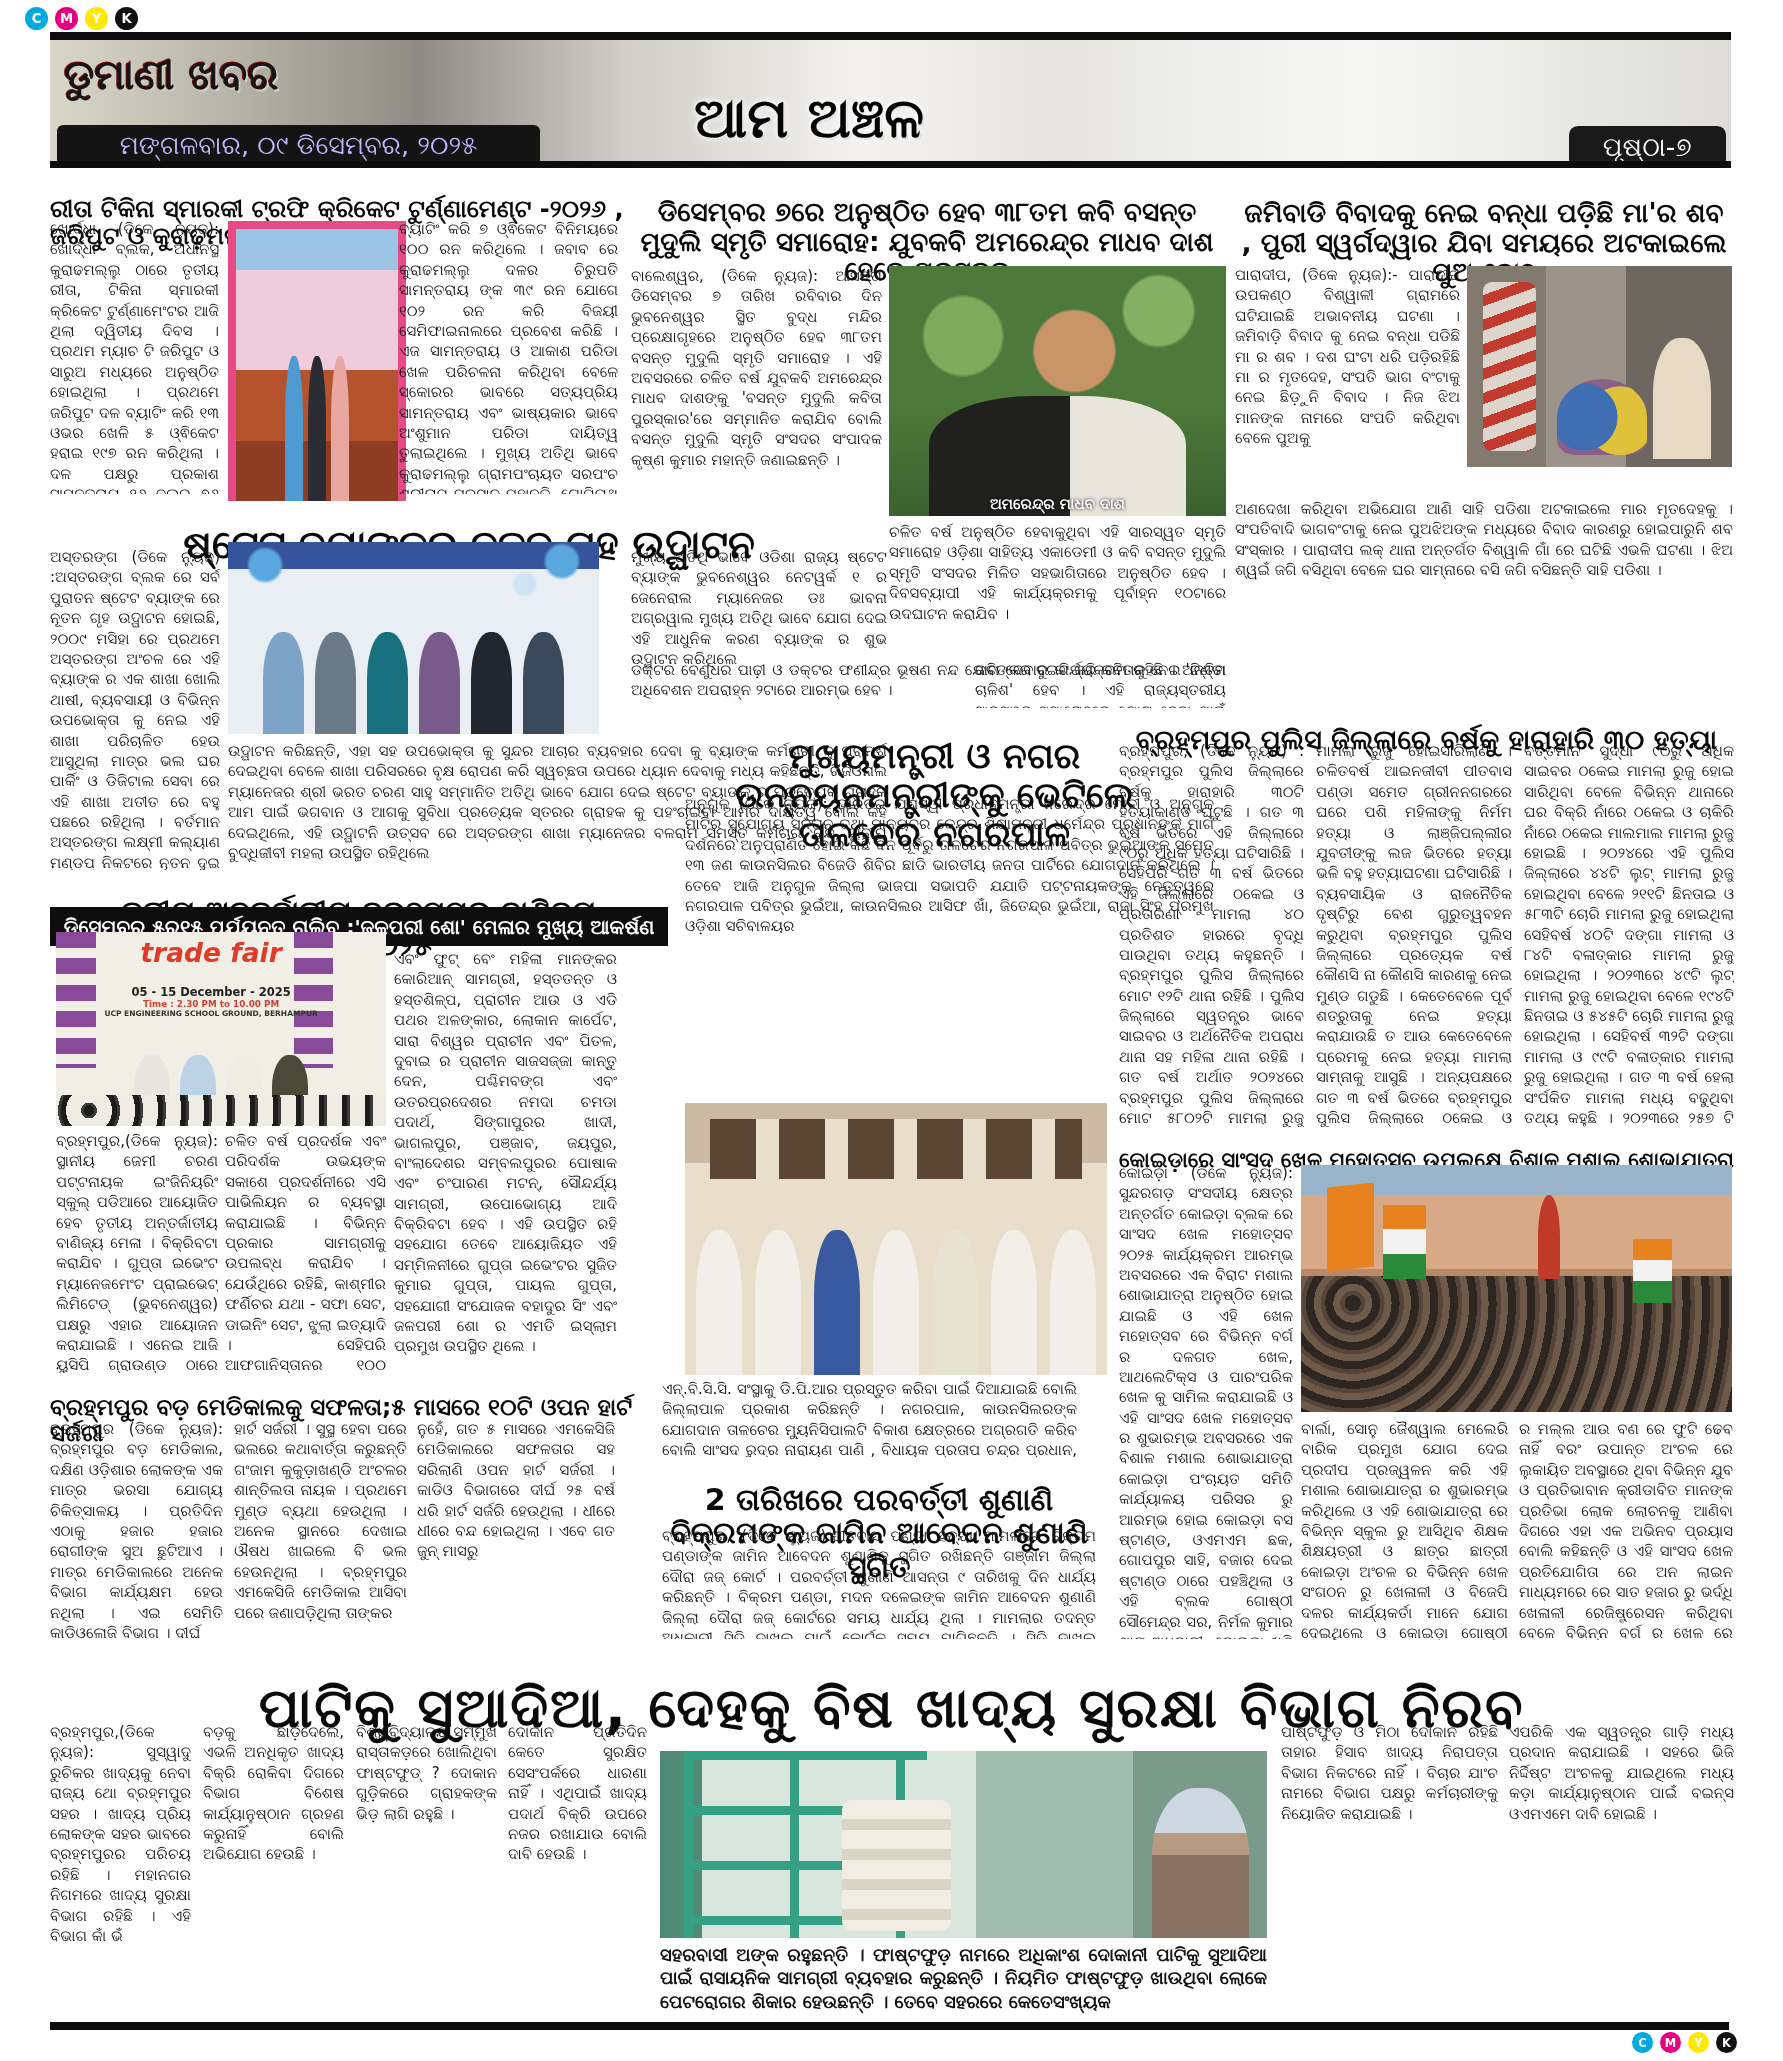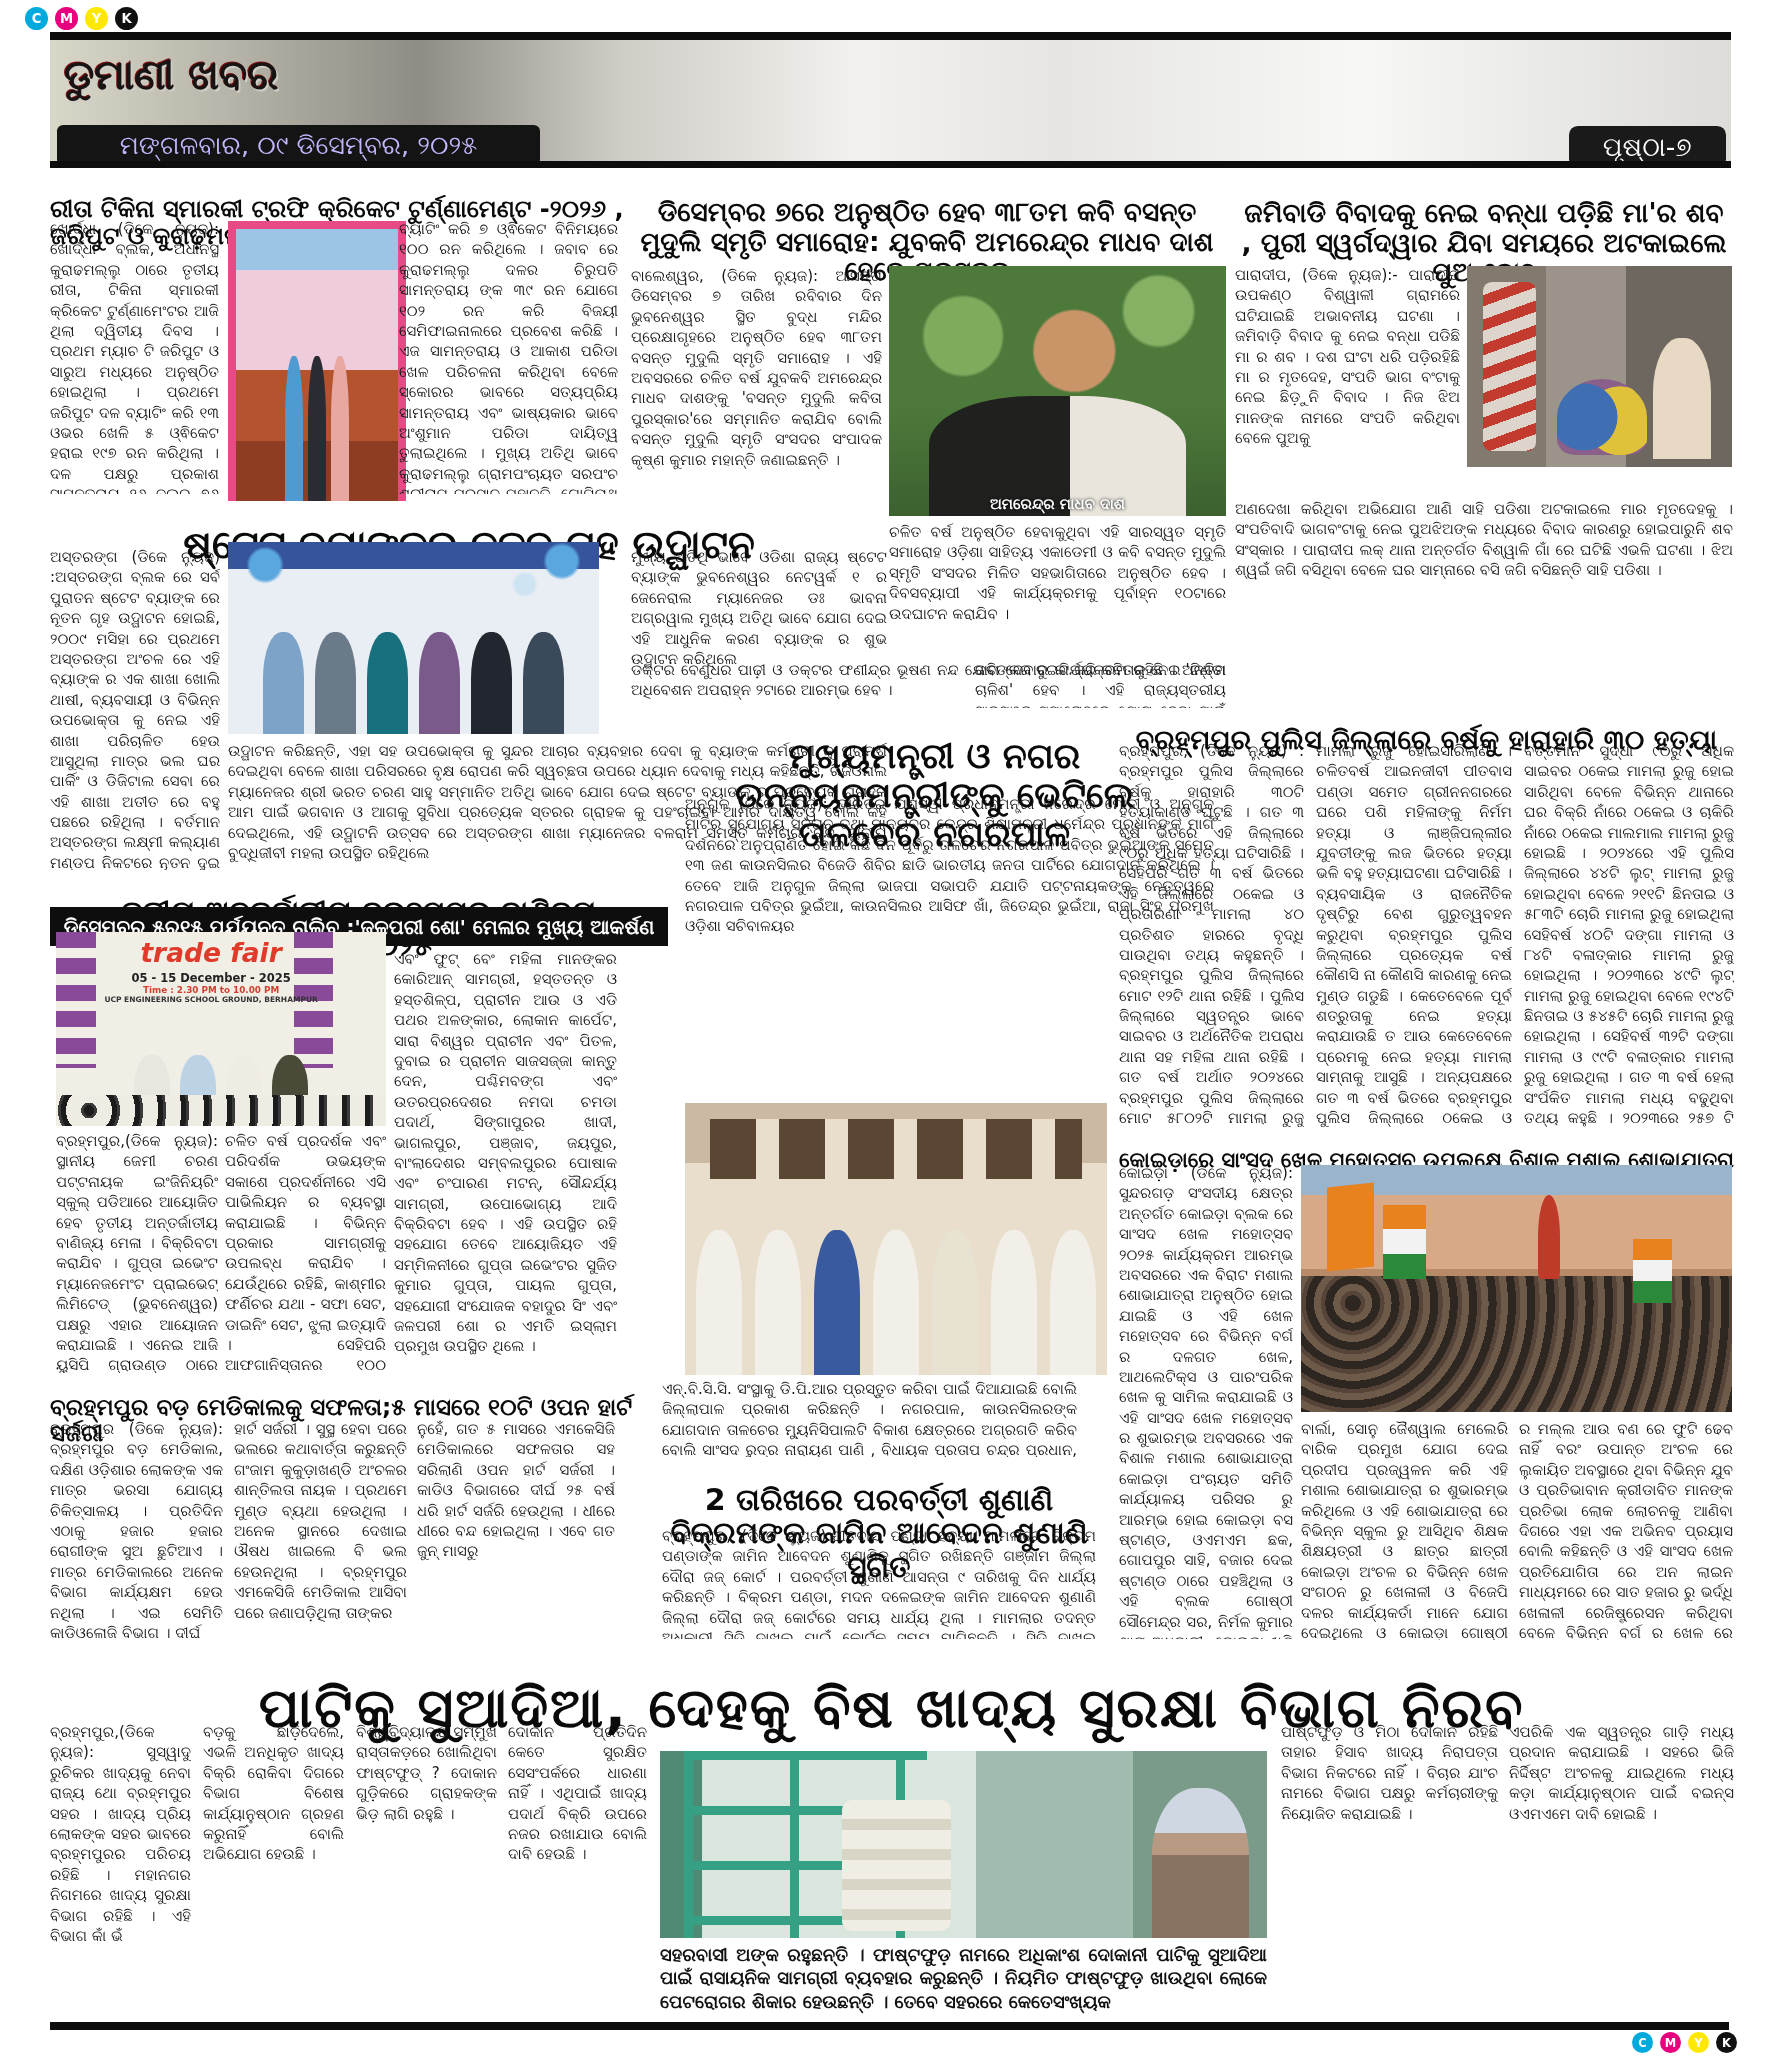--- a/index.html
+++ b/index.html
@@ -115,21 +115,21 @@
                linear-gradient(180deg,#35549c 0 14%,#e9eef4 14% 100%);}
   #ph-bank .people i:nth-child(1){background:#7da3c8;} #ph-bank .people i:nth-child(2){background:#6b7a88;}
   #ph-bank .people i:nth-child(3){background:#18707e;} #ph-bank .people i:nth-child(4){background:#7a5a8a;}
   #ph-bank .people i:nth-child(5){background:#22262e;} #ph-bank .people i:nth-child(6){background:#3b4a5a;}
   #ph-tf{left:56px;top:932px;width:330px;height:194px;background:#f1eee6;}
   #ph-tf .gems{position:absolute;left:0;top:0;width:12%;height:70%;
     background:repeating-linear-gradient(180deg,#8a4a9a 0 16px,#f1eee6 16px 26.5px);}
   #ph-tf .gems.r{left:auto;right:16%;}
   #ph-tf .banner{position:absolute;left:14%;top:4%;width:66%;height:52%;text-align:center;}
   #ph-tf .banner .t1{color:#e03a2a;font-size:26.5px;font-weight:bold;font-style:italic;line-height:1;}
-  #ph-tf .banner .t2{color:#222;font-size:11.5px;font-weight:bold;margin-top:5px;}
+  #ph-tf .banner .t2{color:#222;font-size:11.5px;font-weight:bold;margin-top:19px;}
   #ph-tf .banner .t3{color:#d04030;font-size:8.8px;font-weight:bold;}
   #ph-tf .banner .t4{color:#333;font-size:7.5px;font-weight:bold;}
   #ph-tf .people i:nth-child(1){background:#e9e6df;} #ph-tf .people i:nth-child(2){background:#bcd3e6;}
   #ph-tf .people i:nth-child(3){background:#efece4;} #ph-tf .people i:nth-child(4){background:#4a4a38;}
   #ph-tf .mics{position:absolute;bottom:0;left:0;right:0;height:16%;
     background:repeating-radial-gradient(circle at 10% 50%,#1c1c1c 0 5.3px,#3a3a3a 5.3px 8px,#efece4 8px 23px);}
   #ph-talcher{left:685px;top:1103px;width:422px;height:272px;
     background:linear-gradient(180deg,#cbb9a4 0 22%,#e9decb 22% 100%);}
   #ph-talcher .frames{position:absolute;top:6%;left:6%;right:6%;height:22%;
     background:repeating-linear-gradient(90deg,#5a4632 0 46px,#e9decb 46px 69px);}
@@ -164,20 +164,21 @@
 
   <div class="cmyk" style="left:25px;top:7px;">
     <span class="c">C</span>
     <span class="m">M</span>
     <span class="y">Y</span>
     <span class="k">K</span>
   </div>
 
   <div id="masthead" class="abs">
     <div id="paper-name">ଡୁମାଣୀ ଖବର</div>
+    <div id="section-title">ଆମ ଅଞ୍ଚଳ</div>
     <div id="date-bar">ମଙ୍ଗଳବାର, ୦୯ ଡିସେମ୍ବର, ୨୦୨୫</div>
     <div id="page-box">ପୃଷ୍ଠା-୭</div>
   </div>
   <div id="main-rule" class="rule"></div>
 
   <section>
     <h2 class="hl" id="hl-cricket">ରୀତା ଟିକିନା ସ୍ମାରକୀ ଟ୍ରଫି କ୍ରିକେଟ ଟୁର୍ଣ୍ଣାମେଣ୍ଟ -୨୦୨୬ , ଜରିପୁଟ ଓ କୁରାଢ଼ମଲ୍ଲୁ ବିଜୟୀ</h2>
     <div class="bd" id="cricket-l">ଖୋର୍ଦ୍ଧା (ଡିକେ ନ୍ୟୁଜ): ଖୋର୍ଦ୍ଧା ବ୍ଲକ, ଅଧୀନସ୍ଥ କୁରାଢମଲ୍ଲୁ ଠାରେ ତୃତୀୟ ରୀତା, ଟିକିନା ସ୍ମାରକୀ କ୍ରିକେଟ ଟୁର୍ଣ୍ଣାମେଂଟର ଆଜି ଥିଲା ଦ୍ୱିତୀୟ ଦିବସ । ପ୍ରଥମ ମ୍ୟାଚ ଟି ଜରିପୁଟ ଓ ସାରୁଅ ମଧ୍ୟରେ ଅନୁଷ୍ଠିତ ହୋଇଥିଲା । ପ୍ରଥମେ ଜରିପୁଟ ଦଳ ବ୍ୟାଟିଂ କରି ୧୩ ଓଭର ଖେଳି ୫ ଓ୍ଵିକେଟ ହରାଇ ୧୯୭ ରନ କରିଥିଲା । ଦଳ ପକ୍ଷରୁ ପ୍ରକାଶ ସାମନ୍ତରାୟ ୨୬ ବଲରୁ ୭୬ ରନ କରିଥିଲେ । ଜବାବରେ ସାରୁଅ ଦଳ ବ୍ୟାଟିଂ କରି ୧୩ ଓଭର ୭ ଓ୍ଵିକେଟ ବିନିମୟରେ ୧୧୧ ରନ କରିବାରେ ସକ୍ଷମ ହୋଇଥିଲେ । ସେହିପରି ଦ୍ୱିତୀୟ ମ୍ୟାଚ ଟି କୁରାଢମଲ୍ଲୁ ଓ କୋଣାର୍କ ନଗର, ଖୋର୍ଦ୍ଧା ମଧ୍ୟରେ ଅନୁଷ୍ଠିତ ହୋଇଥିଲା । କୋଣାର୍କ ନଗର ପ୍ରଥମେ</div>
     <div class="ph" id="ph-cricket">
       <div class="people">

